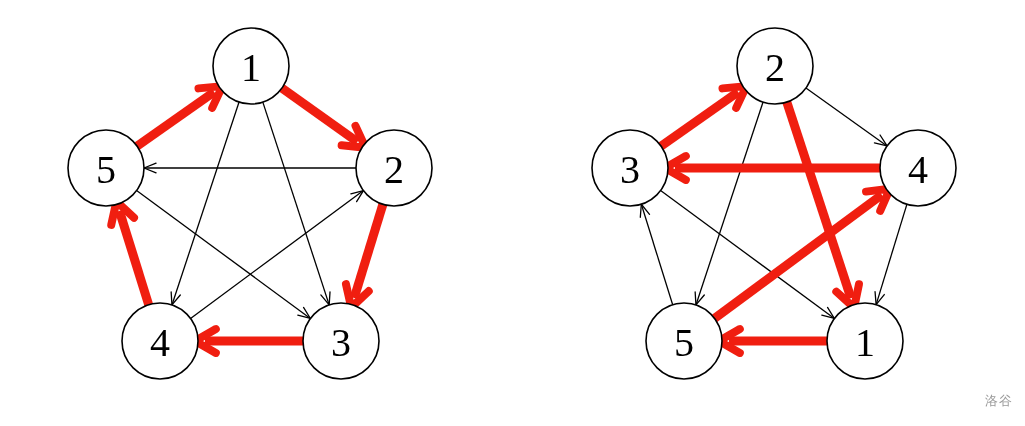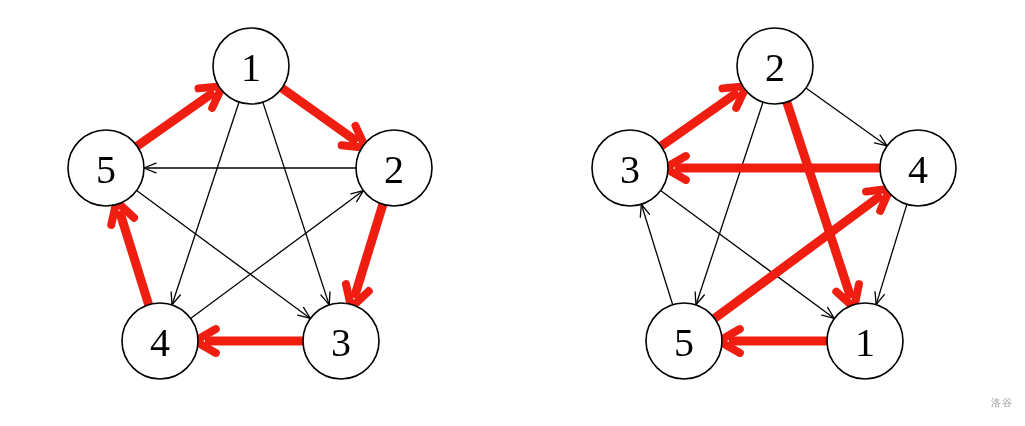--- a/index.html
+++ b/index.html
@@ -9,21 +9,21 @@
   #graph-left{left:0;width:512px;height:426px;}
   #graph-right{left:512px;width:513px;height:426px;}
   .node-circle{fill:#ffffff;stroke:#000000;stroke-width:1.6;}
   .node-label{font-family:"Liberation Serif",serif;font-size:40px;fill:#000000;
                text-anchor:middle;dominant-baseline:central;}
   .edge-thin{stroke:#000000;stroke-width:1.3;fill:none;}
   .edge-red{stroke:#F01E10;stroke-width:9;fill:none;stroke-linecap:butt;}
   .head-thin{fill:none;stroke:#000000;stroke-width:1.3;stroke-linecap:round;stroke-linejoin:round;}
   .head-red{fill:none;stroke:#F01E10;stroke-width:8;stroke-linecap:round;stroke-linejoin:round;}
   #watermark{position:absolute;right:12px;bottom:16px;font-family:Liberation Mono, monospace;
-             font-size:10px;color:#9a9a9a;letter-spacing:1px;user-select:none;}
+             font-size:13px;color:#9a9a9a;letter-spacing:1px;user-select:none;}
 </style>
 </head>
 <body>
 
 <div id="stage">
 
   <svg id="graph-left" class="graph-svg" viewBox="0 0 512 426">
       <line x1="356" y1="168" x2="144" y2="168" class="edge-thin"></line>
       <path d="M 156.07264026249464 163.17803389763122 L 144 168 L 156.07264026249464 172.82196610236878" class="head-thin"></path>
       <line x1="239.06208506159732" y1="102.07611657209603" x2="171.93791493840268" y2="304.92388342790395" class="edge-thin"></line>

